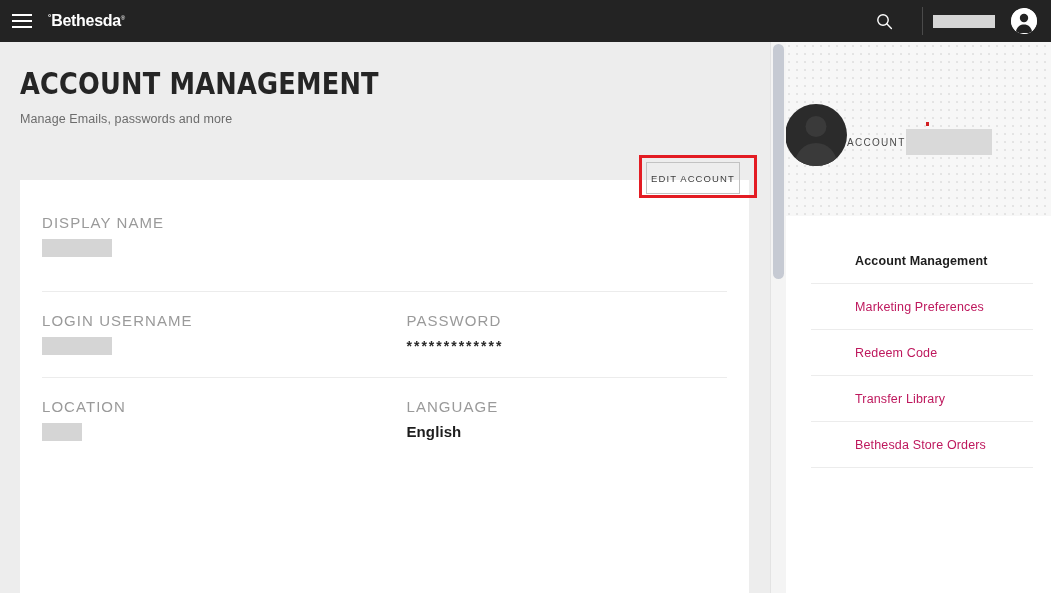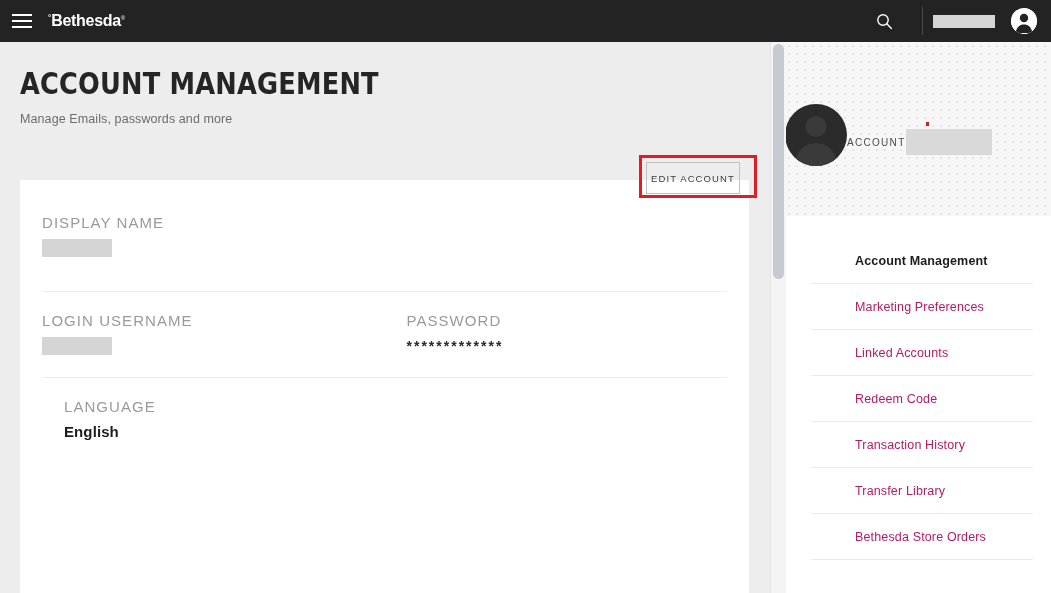--- a/index.html
+++ b/index.html
@@ -428,20 +428,28 @@
         <div class="field">
           <div class="flabel">PASSWORD</div>
           <div class="fvalue mono-stars">*************</div>
         </div>
       </div>
     </div>
 
     <div class="rule rule-spacer-bot"></div>
 
     <div class="frow">
+      <div class="fcol">
+        <div class="field">
+          <div class="flabel">LOCATION</div>
+          <div class="fvalue">
+            <span class="redact w-loc"></span>
+          </div>
+        </div>
+      </div>
       <div class="fcol right">
         <div class="field">
           <div class="flabel">LANGUAGE</div>
           <div class="fvalue">English</div>
         </div>
       </div>
     </div>
 
   </div>
 </div>
@@ -458,19 +466,17 @@
       <div class="body"></div>
     </div>
     <div class="red-dot"></div>
     <div class="account-label">ACCOUNT</div>
     <div class="redact-account-name"></div>
   </div>
 
   <div class="side-nav">
     <div class="side-item active">Account Management</div>
     <div class="side-item">Marketing Preferences</div>
-    <div class="side-item">Linked Accounts</div>
     <div class="side-item">Redeem Code</div>
-    <div class="side-item">Transaction History</div>
     <div class="side-item">Transfer Library</div>
     <div class="side-item">Bethesda Store Orders</div>
   </div>
 </div>
 
 </body></html>

